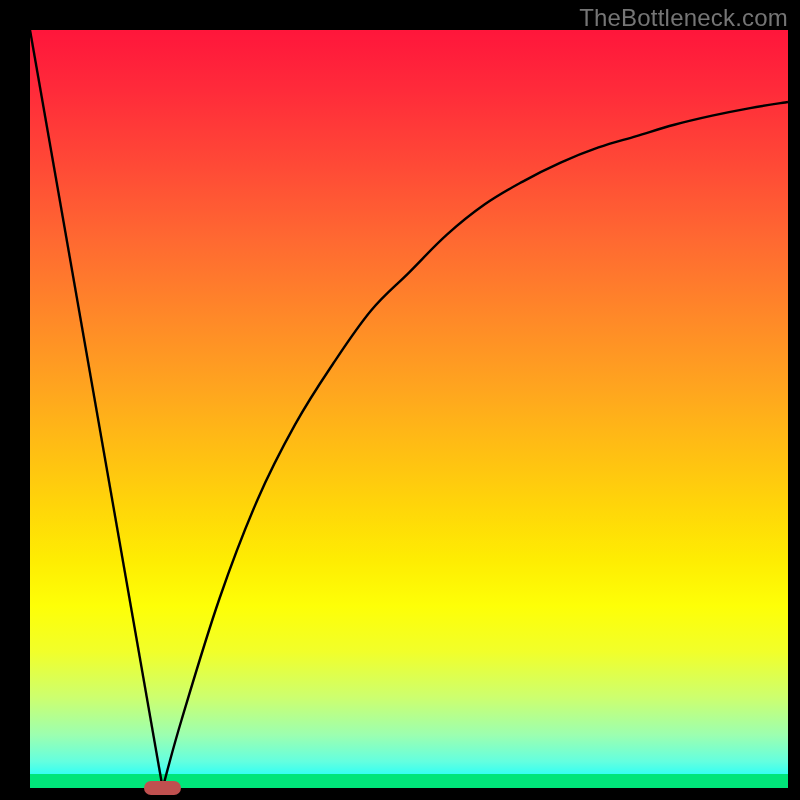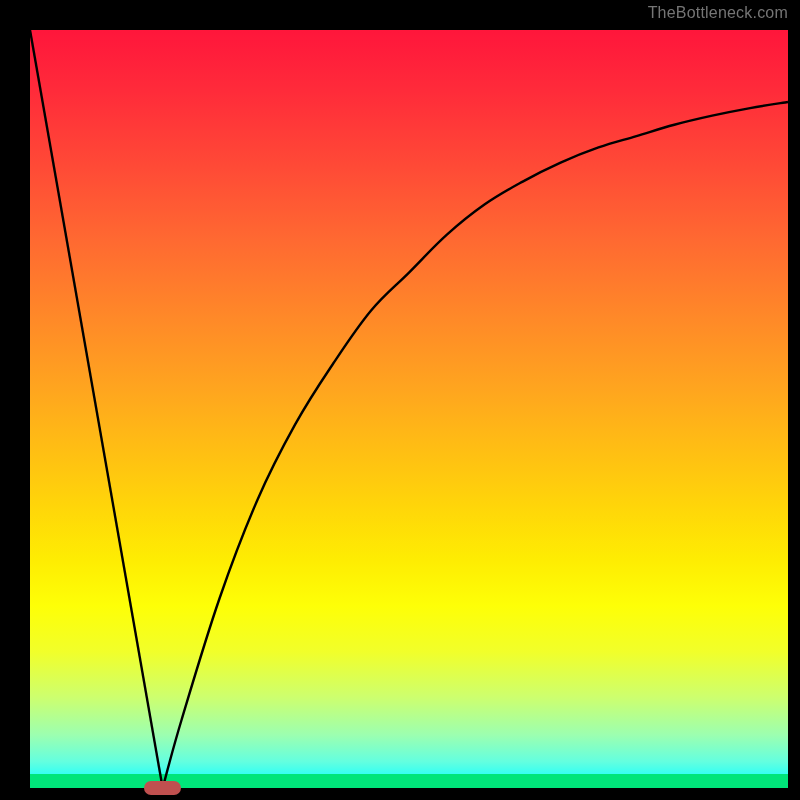--- a/index.html
+++ b/index.html
@@ -48,21 +48,21 @@
     bottom: 0;
     width: 100%;
     height: 14px;
     background: #00e57a;
   }
   .watermark {
     position: absolute;
     top: 4px;
     right: 12px;
     color: #757575;
-    font-size: 16px;
+    font-size: 24px;
     font-weight: 500;
     letter-spacing: 0.2px;
     user-select: none;
   }
   svg.curves {
     position: absolute;
     left: 0;
     top: 0;
     width: 100%;
     height: 100%;

